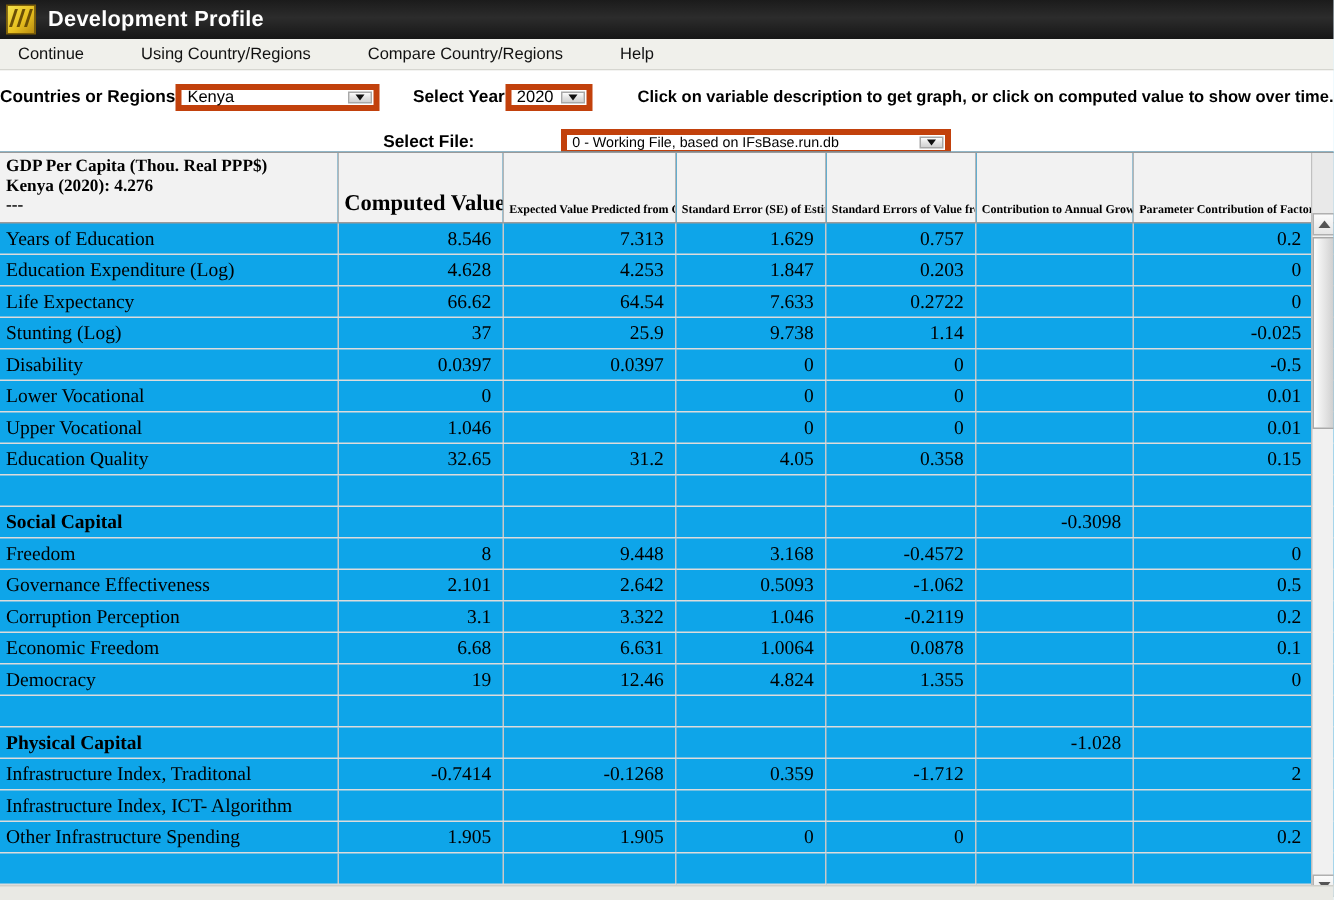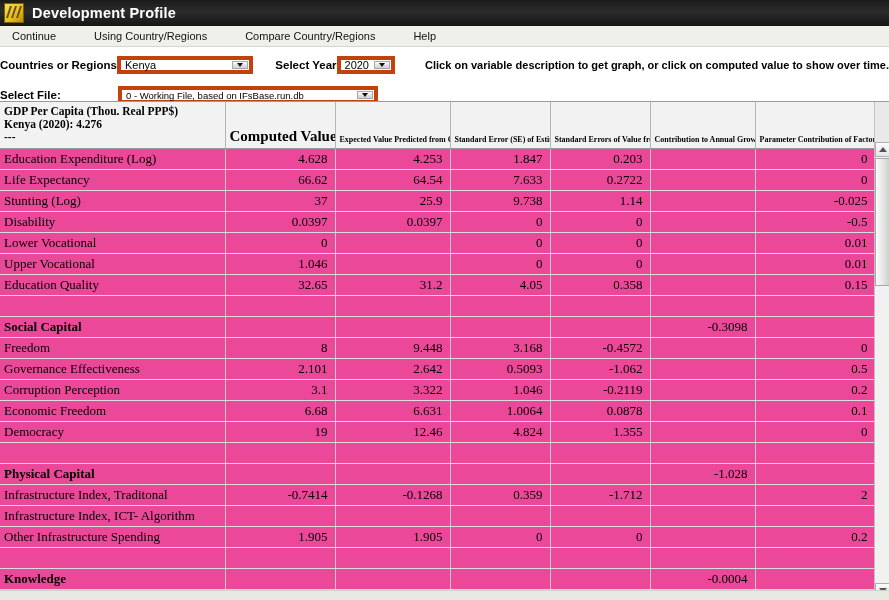--- a/index.html
+++ b/index.html
@@ -151,21 +151,21 @@
     white-space: nowrap;
   }
 
   
   .grid-wrap {
     position: relative;
     margin: 0 0 0 0;
     border-top: 1px solid #9a9a9a;
     height: 496px;
     overflow: hidden;
-    background: #ec4899;
+    background: #0ea5e9;
   }
   table.grid {
     border-collapse: collapse;
     width: 889px;
     table-layout: fixed;
     font-family: "Liberation Serif", serif;
   }
   table.grid th, table.grid td {
     border-right: 1px solid #c8c8c8;
     border-bottom: 1px solid #dcdcdc;
@@ -321,21 +321,21 @@
         <span>Kenya</span>
         <span class="arrow-btn"></span>
       </div>
       <div class="ctl-label lbl-year">Select Year</div>
       <div class="combo combo-year">
         <span>2020</span>
         <span class="arrow-btn"></span>
       </div>
       <div class="hint">Click on variable description to get graph, or click on computed value to show over time.</div>
     </div>
-    <div class="ctl-row" style="margin-top:6px;">
+    <div class="ctl-row" style="margin-top:6px;justify-content:center;">
       <div class="ctl-label lbl-file">Select File:</div>
       <div class="combo combo-file">
         <span>0 - Working File, based on IFsBase.run.db</span>
         <span class="arrow-btn"></span>
       </div>
     </div>
   </div>
 
   <div class="grid-wrap">
     <table class="grid">
@@ -360,20 +360,30 @@
           <th class="th-small">Expected Value Predicted from GDP per Capita at PPP</th>
           <th class="th-small">Standard Error (SE) of Estimate</th>
           <th class="th-small">Standard Errors of Value from Prediction</th>
           <th class="th-small">Contribution to Annual Growth (Percent)</th>
           <th class="th-small">Parameter Contribution of Factor</th>
           <th></th>
         </tr>
       </thead>
       <tbody id="grid-body">
           <tr class="">
+            <td class="c-label">Years of Education</td>
+            <td class="c-num">8.546</td>
+            <td class="c-num">7.313</td>
+            <td class="c-num">1.629</td>
+            <td class="c-num">0.757</td>
+            <td class="c-num"></td>
+            <td class="c-num">0.2</td>
+            <td></td>
+          </tr>
+          <tr class="">
             <td class="c-label">Education Expenditure (Log)</td>
             <td class="c-num">4.628</td>
             <td class="c-num">4.253</td>
             <td class="c-num">1.847</td>
             <td class="c-num">0.203</td>
             <td class="c-num"></td>
             <td class="c-num">0</td>
             <td></td>
           </tr>
           <tr class="">

